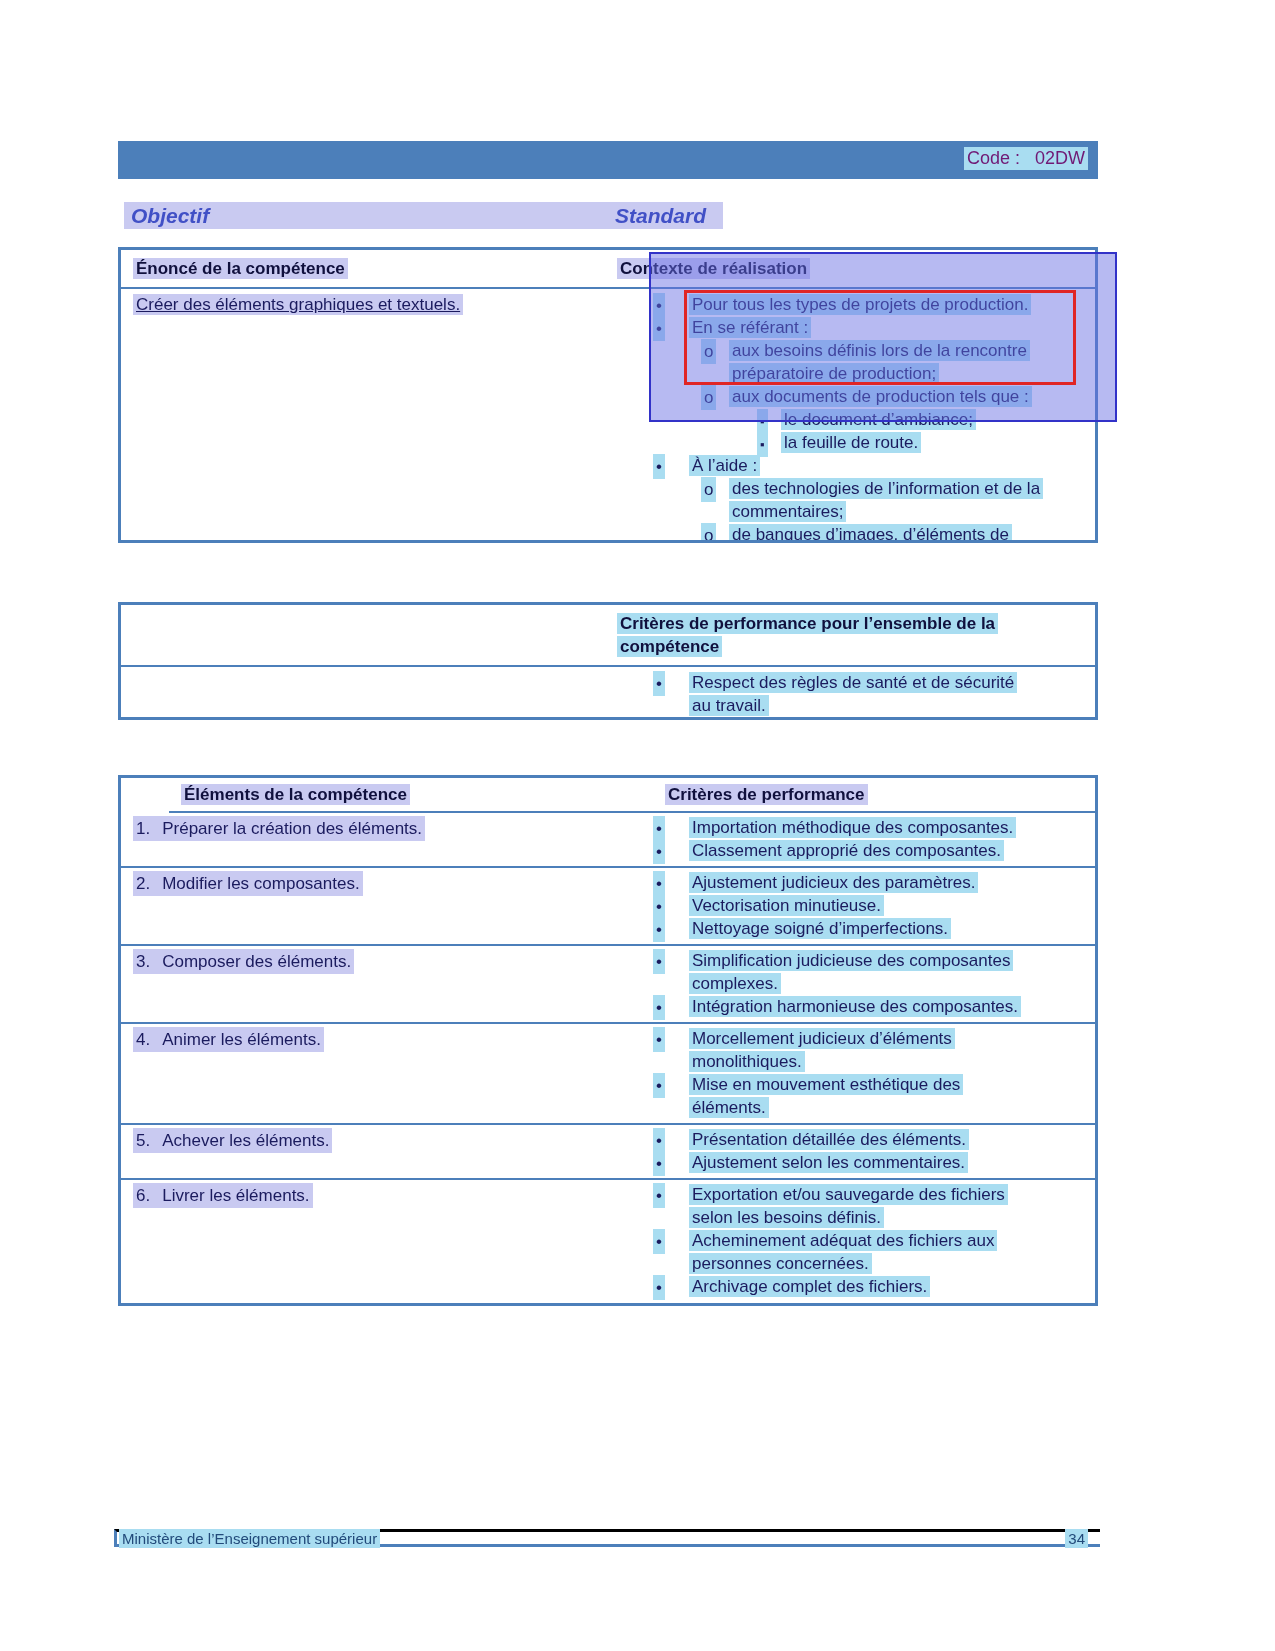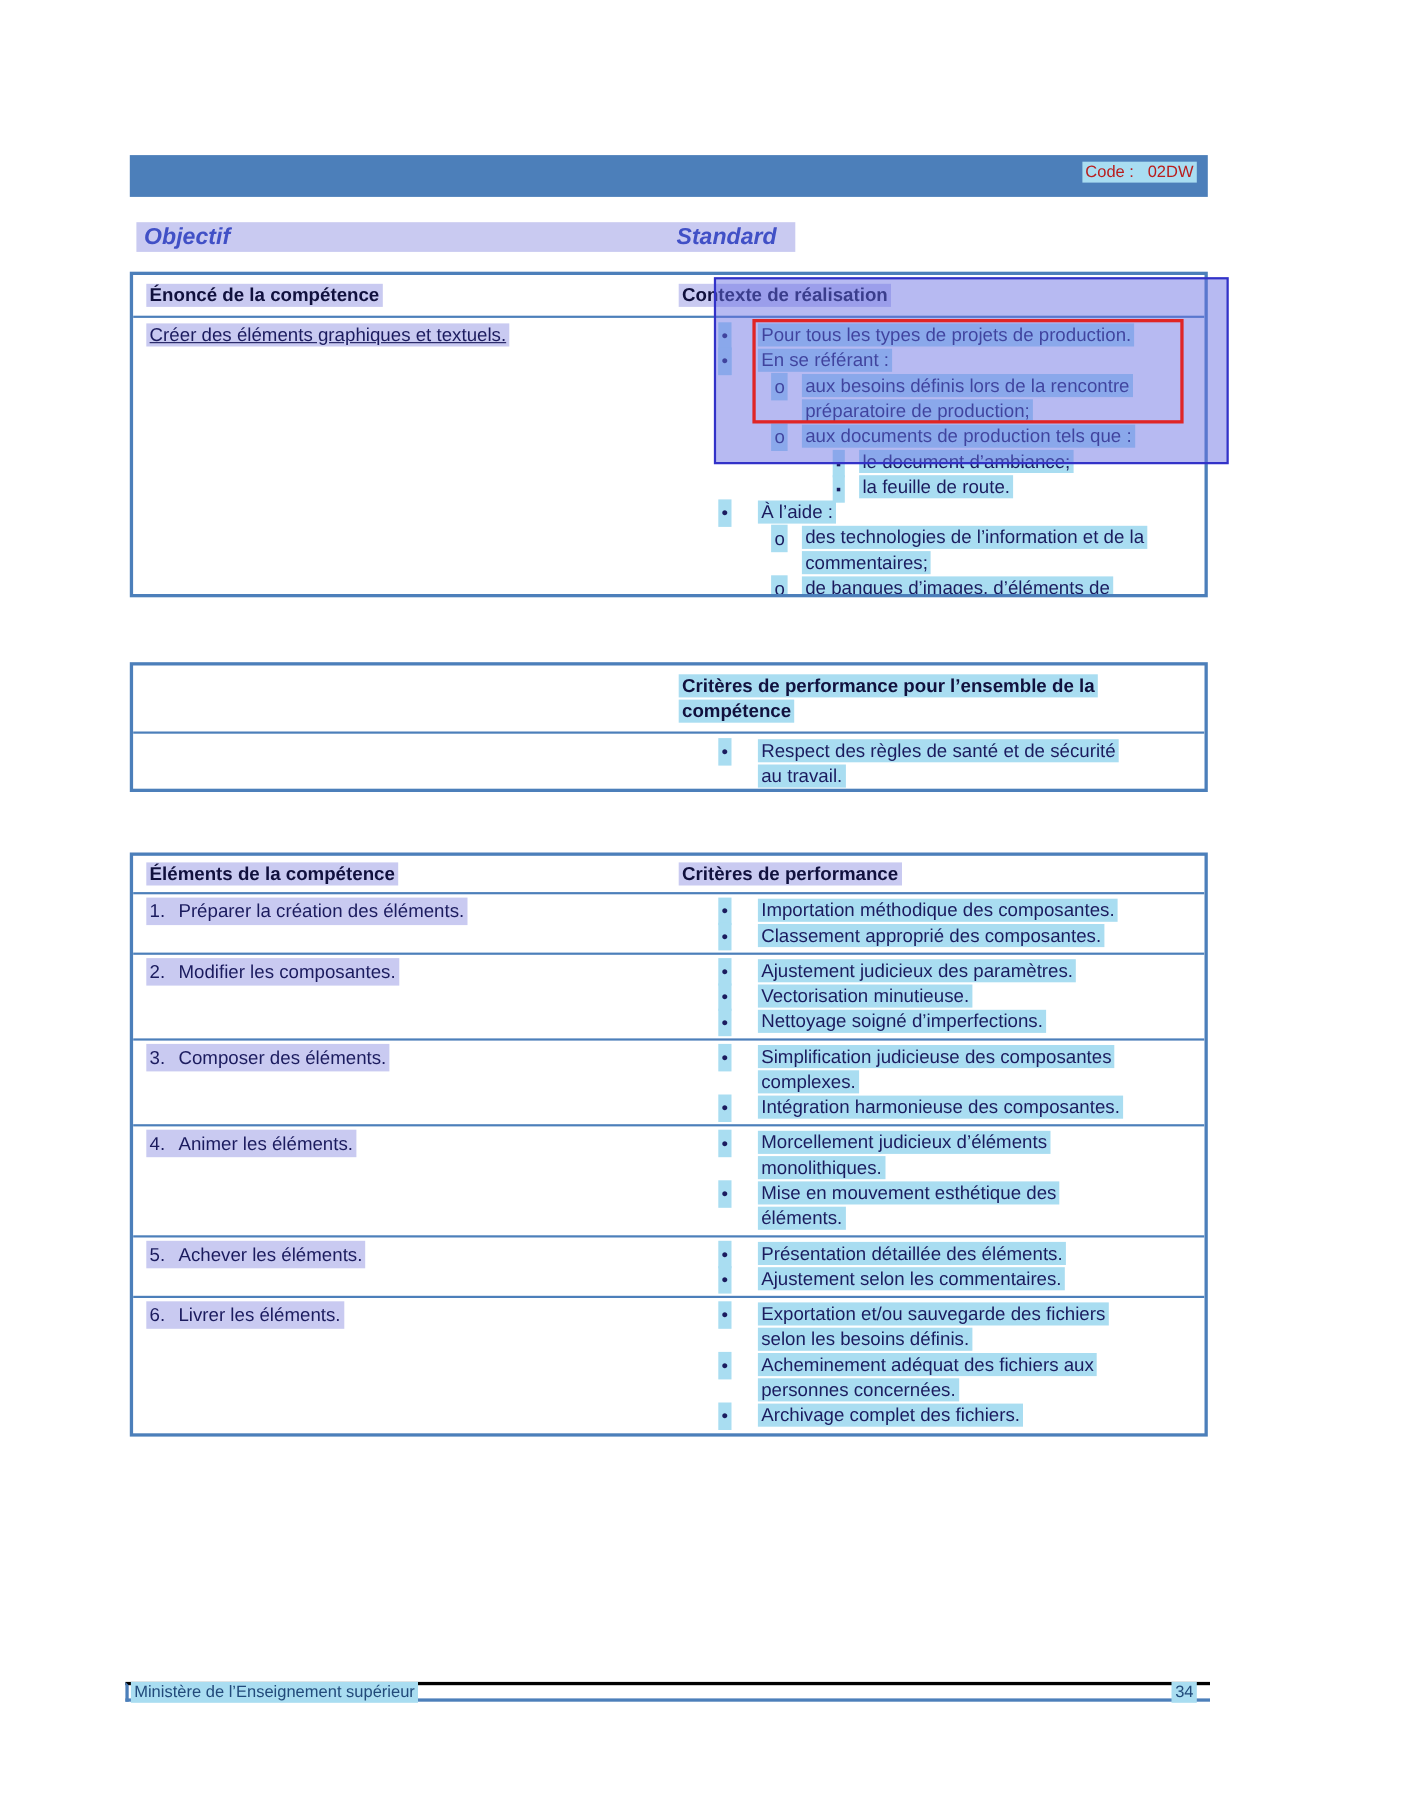--- a/index.html
+++ b/index.html
@@ -12,42 +12,42 @@
   .hl-lav { background:var(--lavender-highlight,#c9caf1); padding:1px 3px;
             -webkit-box-decoration-break:clone; box-decoration-break:clone; }
   .hl-cy  { background:var(--cyan-highlight,#a9ddf1); padding:1px 3px;
             -webkit-box-decoration-break:clone; box-decoration-break:clone; }
   .bold { font-weight:bold; color:#10103d; }
   .pre { white-space:pre-line; }
 
   
   .topbar { position:absolute; left:118px; top:141px; width:980px; height:38px;
             background:var(--accent-blue,#4c7fba); }
-  .code { position:absolute; right:10px; top:6px; font-size:15px; color:#b91c1c;
+  .code { position:absolute; right:10px; top:6px; font-size:18px; color:#701a75;
           white-space:pre; }
 
   
   .heading-band { position:absolute; left:124px; top:202px; width:599px; height:27px;
                   background:var(--lavender-highlight,#c9caf1); line-height:27px; }
   .h-title { font-size:21px; font-weight:bold; font-style:italic; color:#4150c6; position:absolute; top:0; }
   .obj { left:7px; }
   .std { left:491px; }
 
   
   .tbl { position:absolute; left:118px; width:980px; border:3px solid var(--accent-blue,#4c7fba);
          background:#ffffff; overflow:hidden; }
   .t1 { top:247px; height:296px; }
   .t2 { top:602px; height:118px; }
   .t3 { top:775px; height:531px; }
   .trow { display:flex; align-items:flex-start; }
   .cl { width:496px; padding-left:12px; flex:none; }
   .cr { flex:1; padding-right:4px; }
   .hdr  { border-bottom:2px solid var(--accent-blue,#4c7fba); padding-top:7px; padding-bottom:7px; line-height:23px; }
   .hdr2 { border-bottom:2px solid var(--accent-blue,#4c7fba); padding-top:7px; padding-bottom:7px; line-height:23px; }
-  .hdr3 { border-bottom:2px solid var(--accent-blue,#4c7fba); padding-top:5px; padding-bottom:5px; line-height:23px; }
+  .hdr3 { border-bottom:2px solid var(--accent-blue,#4c7fba); padding-top:5px; padding-bottom:5px; line-height:23px;margin-left:48px; }
   .body1 { padding-top:4px; }
   .body2 { padding-top:4px; }
   .r3row { padding-top:3px; padding-bottom:4px; border-bottom:2px solid var(--accent-blue,#4c7fba); }
   .r3row.last { border-bottom:none; }
   .stmt { line-height:23px;text-decoration:underline; }
 
   
   .li { position:relative; line-height:23px; }
   .li .t { white-space:pre-line; }
   .li .blt { position:absolute; top:0; line-height:23px; }

